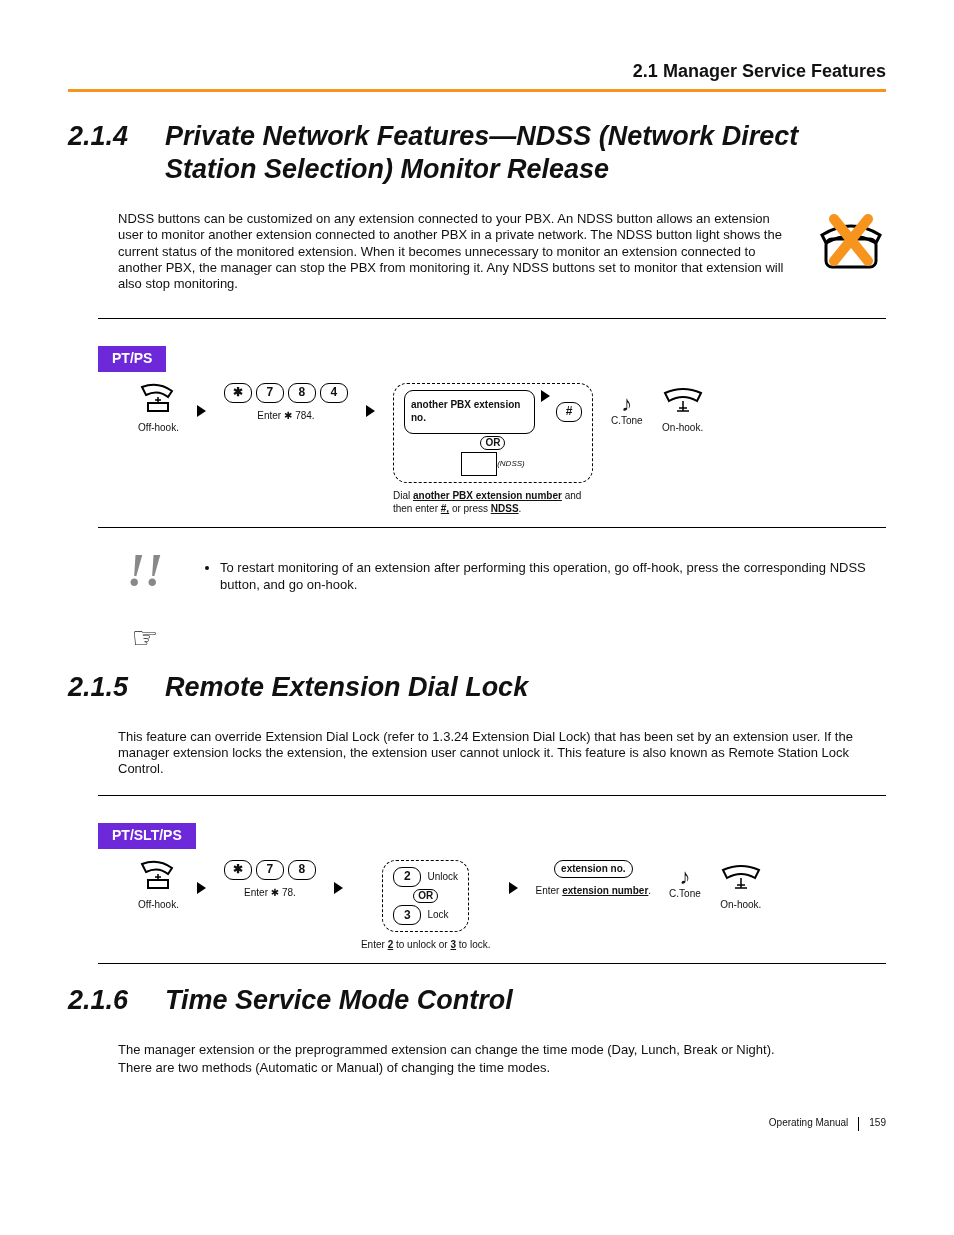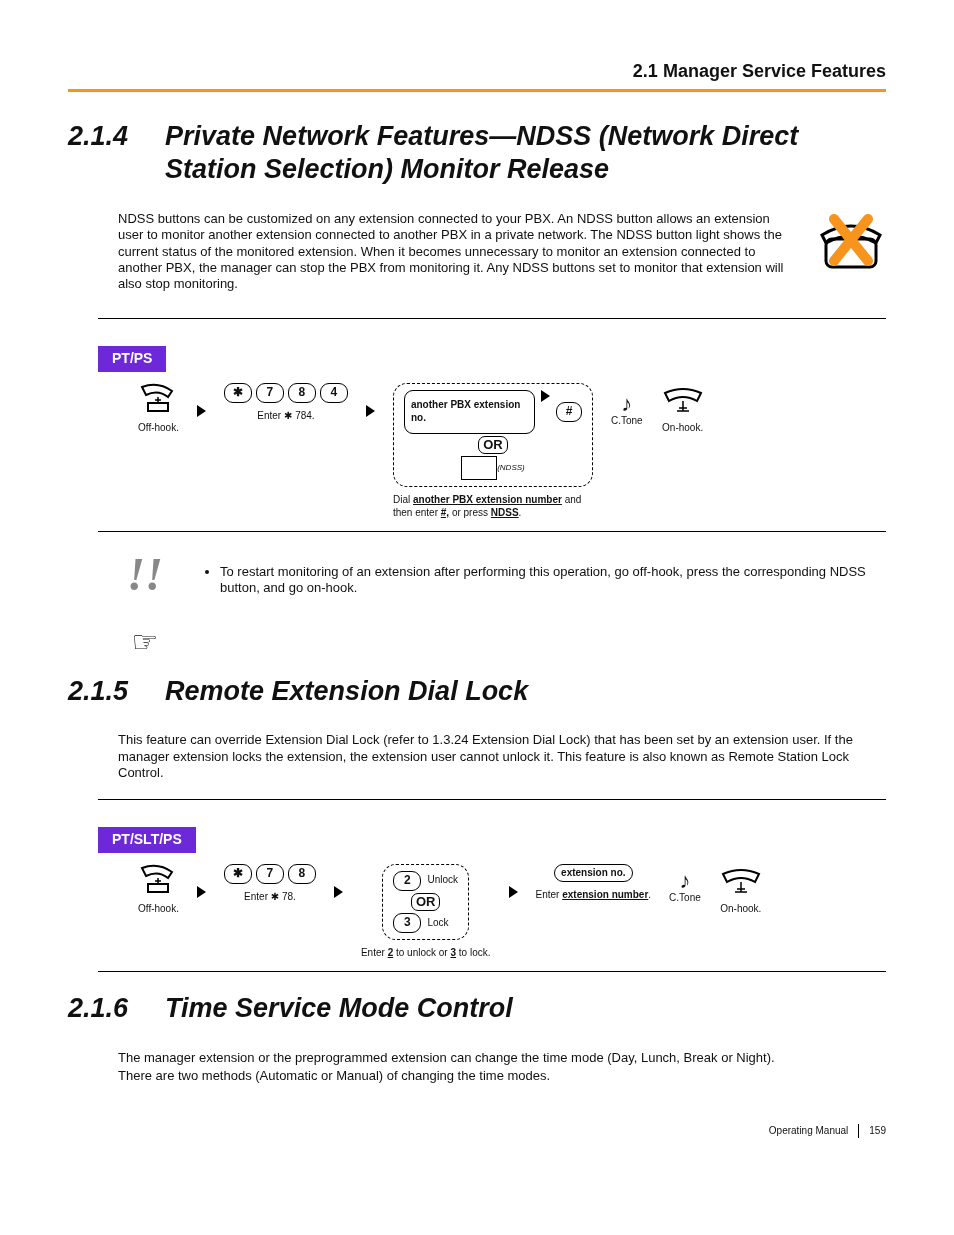--- a/index.html
+++ b/index.html
@@ -104,21 +104,21 @@
   .dashed-group{
     border:1px dashed #000;
     border-radius:14px;
     padding:6px 10px;
     display:flex;
     flex-direction:column;
     align-items:center;
     gap:2px;
   }
   .or-pill{
-    font-size:13px;
+    font-size:10px;
     font-weight:bold;
     border:1px solid #000;
     border-radius:7px;
     padding:0 4px;
   }
   .mini-icon{width:34px;height:22px;border:1px solid #000;}
   .ndss-lbl{font-size:8px;font-style:italic;}
   .inline-group{display:flex;align-items:center;gap:6px;}
   
   .note-row{

